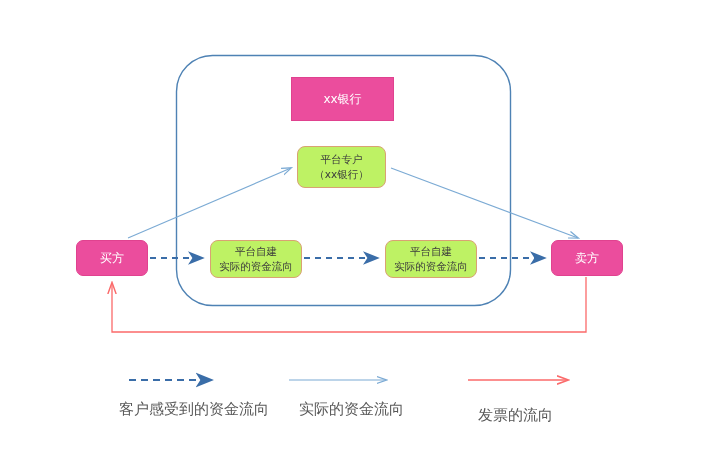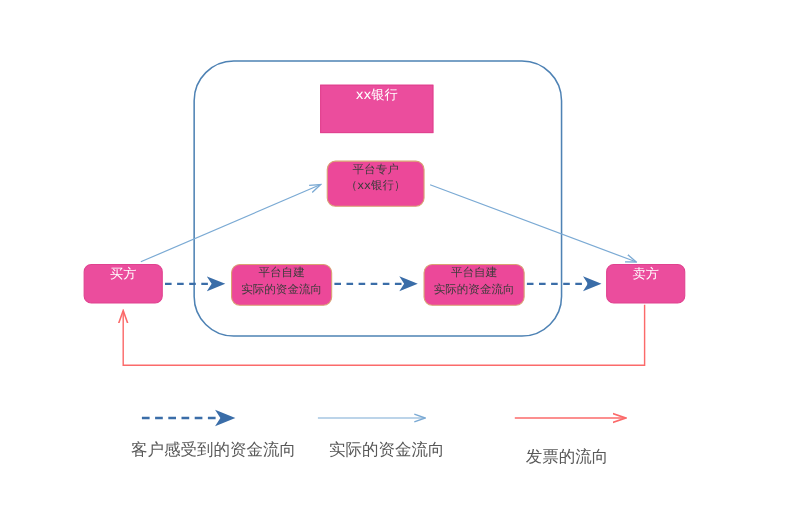--- a/index.html
+++ b/index.html
@@ -18,38 +18,38 @@
   #svg-layer {
     position: absolute;
     left: 0;
     top: 0;
     width: 720px;
     height: 475px;
   }
   .node {
     position: absolute;
     display: flex;
-    align-items: flex-start;
+    align-items: center;
     justify-content: center;
     text-align: center;
     box-sizing: border-box;
     z-index: 3;
   }
   .node-pink {
     background: #EB4D9D;
     color: #ffffff;
     font-size: 12px;
     line-height: 1.35;
     border: 1px solid #E0428F;
   }
   .node-pink-round {
     border-radius: 7px;
   }
   .node-orange {
-    background: #ec4899;
+    background: #bef264;
     color: #3c3c3c;
     font-size: 10.5px;
     line-height: 1.45;
     border: 1px solid #D9A273;
     border-radius: 8px;
   }
   #bank-box {
     left: 291px;
     top: 77px;
     width: 103px;

